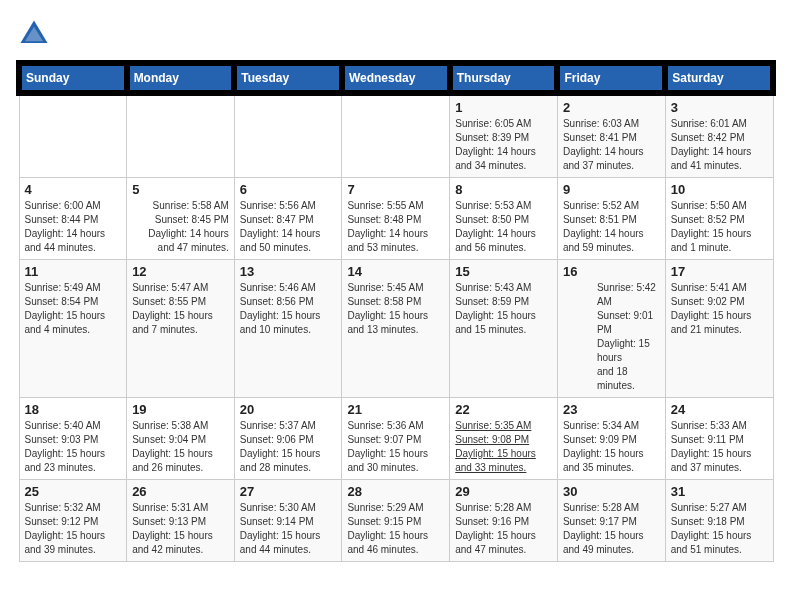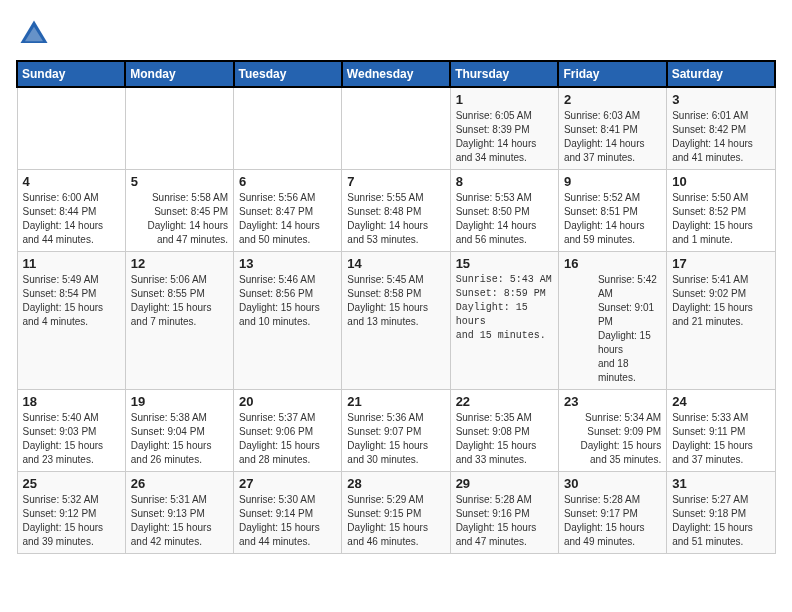--- a/index.html
+++ b/index.html
@@ -57,21 +57,21 @@
       border-collapse: collapse;
       font-size: 11px;
     }
     thead tr th {
       background: #2563b0;
       color: #fff;
       padding: 5px 4px;
       text-align: left;
       font-size: 12px;
       font-weight: bold;
-      border: 2px solid #000000;
+      border: 6px solid #000000;
     }
     tbody tr td {
       border: 1px solid #ccc;
       padding: 4px 5px;
       vertical-align: top;
       width: 108px;
       min-height: 80px;
       background: #fff;
     }
     tbody tr:nth-child(odd) td {
@@ -207,42 +207,42 @@
       <tr>
         <td>
           <span class="day-num">11</span>
           <div class="day-detail" style="white-space: pre-line;">Sunrise: 5:49 AM
 Sunset: 8:54 PM
 Daylight: 15 hours
 and 4 minutes.</div>
         </td>
         <td>
           <span class="day-num">12</span>
-          <div class="day-detail" style="white-space: pre-line;">Sunrise: 5:06 AM
+          <div class="day-detail" style="white-space: pre-line;">Sunrise: 5:47 AM
 Sunset: 8:55 PM
 Daylight: 15 hours
 and 7 minutes.</div>
         </td>
         <td>
           <span class="day-num">13</span>
           <div class="day-detail" style="white-space: pre-line;">Sunrise: 5:46 AM
 Sunset: 8:56 PM
 Daylight: 15 hours
 and 10 minutes.</div>
         </td>
         <td>
           <span class="day-num">14</span>
           <div class="day-detail" style="white-space: pre-line;">Sunrise: 5:45 AM
 Sunset: 8:58 PM
 Daylight: 15 hours
 and 13 minutes.</div>
         </td>
         <td>
           <span class="day-num">15</span>
-          <div class="day-detail" style="white-space: pre-line; font-family: Liberation Mono, monospace;">Sunrise: 5:43 AM
+          <div class="day-detail" style="white-space: pre-line;">Sunrise: 5:43 AM
 Sunset: 8:59 PM
 Daylight: 15 hours
 and 15 minutes.</div>
         </td>
         <td>
           <span class="day-num">16</span>
           <div class="day-detail" style="white-space: pre-line; margin-left: 34px;">Sunrise: 5:42 AM
 Sunset: 9:01 PM
 Daylight: 15 hours
 and 18 minutes.</div>
@@ -279,28 +279,28 @@
         </td>
         <td>
           <span class="day-num">21</span>
           <div class="day-detail" style="white-space: pre-line;">Sunrise: 5:36 AM
 Sunset: 9:07 PM
 Daylight: 15 hours
 and 30 minutes.</div>
         </td>
         <td>
           <span class="day-num">22</span>
-          <div class="day-detail" style="white-space: pre-line;">Sunrise: 5:35 AM
+          <div class="day-detail" style="white-space: pre-line; text-decoration: underline;">Sunrise: 5:35 AM
 Sunset: 9:08 PM
 Daylight: 15 hours
 and 33 minutes.</div>
         </td>
         <td>
           <span class="day-num">23</span>
-          <div class="day-detail" style="white-space: pre-line; text-align: right;">Sunrise: 5:34 AM
+          <div class="day-detail" style="white-space: pre-line;">Sunrise: 5:34 AM
 Sunset: 9:09 PM
 Daylight: 15 hours
 and 35 minutes.</div>
         </td>
         <td>
           <span class="day-num">24</span>
           <div class="day-detail" style="white-space: pre-line;">Sunrise: 5:33 AM
 Sunset: 9:11 PM
 Daylight: 15 hours
 and 37 minutes.</div>

